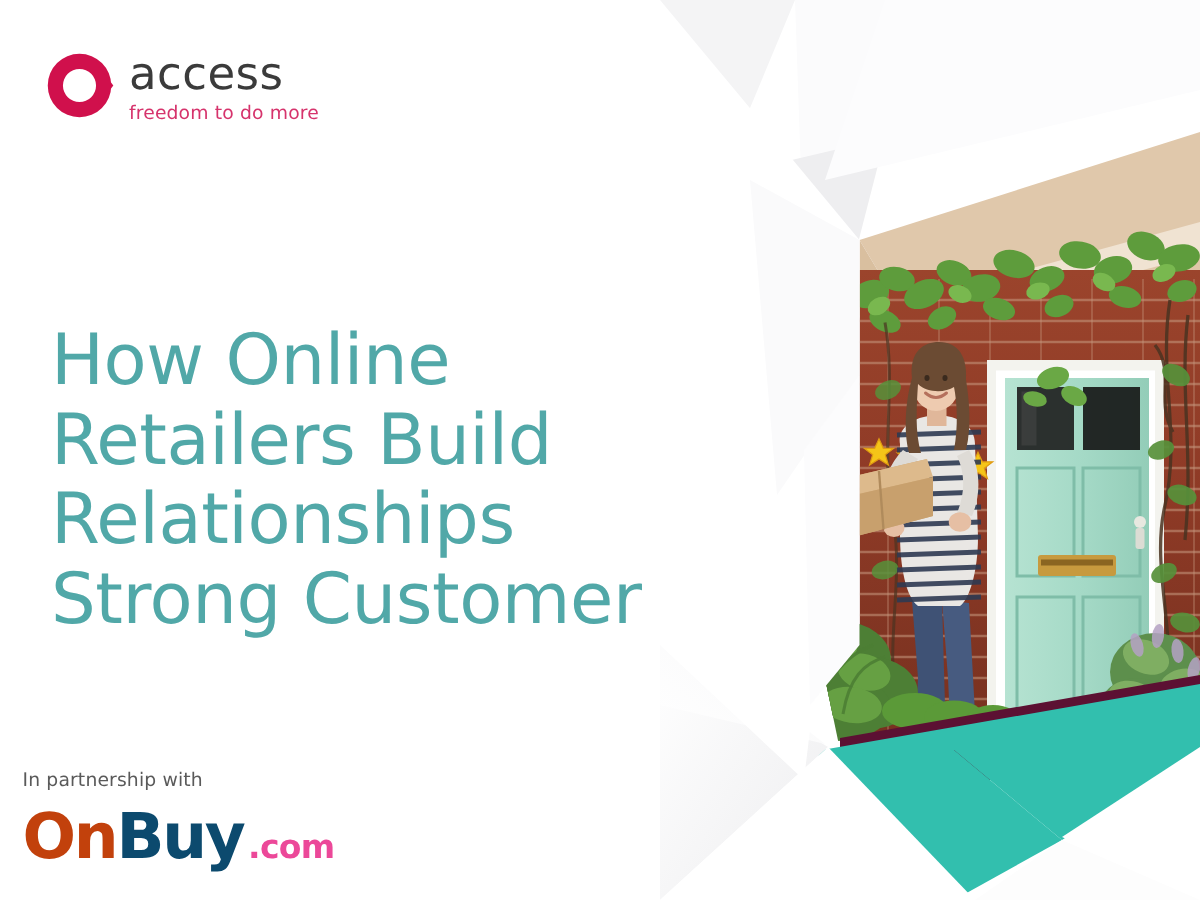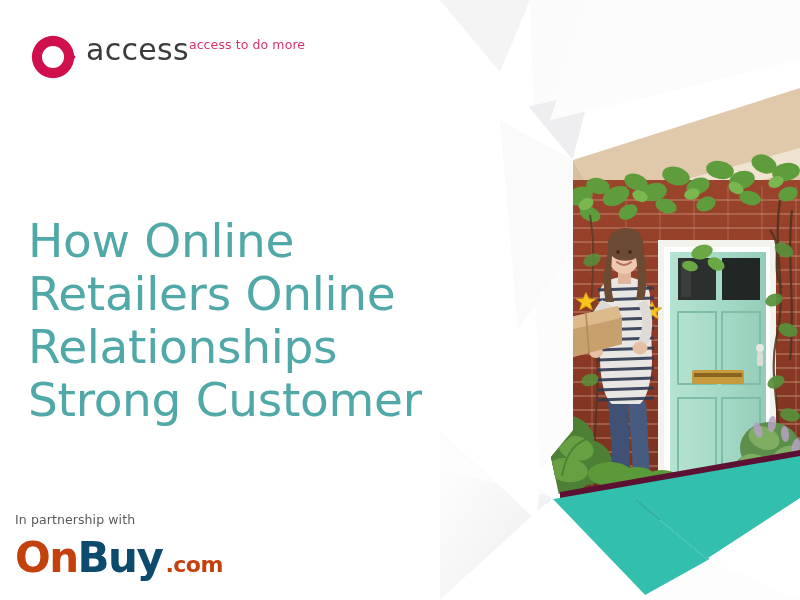--- a/index.html
+++ b/index.html
@@ -21,40 +21,40 @@
   
   .access-logo {
     position: absolute;
     left: 30px;
     top: 32px;
     display: flex;
     align-items: flex-start;
     gap: 10px;
   }
   .access-mark { width: 46px; height: 46px; display: block; flex: 0 0 auto; margin-top: 2px;}
-  .access-words { display: flex; flex-direction: row; line-height: 1; padding-top: 3px;}
+  .access-words { display: flex; flex-direction: column; line-height: 1; padding-top: 3px;}
   .access-name {
     font-size: 30px;
     letter-spacing: 0.3px;
     color: #3b3b3b;
     font-weight: 400;
     font-family: "DejaVu Sans", sans-serif;
   }
   .access-tag {
     font-size: 12.5px;
     color: #d6336c;
     margin-top: 4px;
     letter-spacing: 0.1px;
     font-family: "DejaVu Sans", sans-serif;
   }
 
   
   .title {
     position: absolute;
-    left: 28px;
+    left: 34px;
     top: 183px;
     width: 420px;
     color: #51a8a8;
     font-size: 47px;
     line-height: 53px;
     font-weight: 400;
     font-family: "DejaVu Sans", sans-serif;
     letter-spacing: -0.3px;
   }
   .title-line { display: block; white-space: nowrap; }
@@ -76,21 +76,21 @@
     font-size: 42px;
     font-weight: bold;
     line-height: 1;
     font-family: "DejaVu Sans", sans-serif;
     letter-spacing: -1.5px;
     white-space: nowrap;
   }
   .onbuy-on   { color: #c2410c; }
   .onbuy-buy  { color: #0c4a6e; }
   .onbuy-com  {
-    color: #c2410c;
+    color: #ec4899;
     font-size: 22px;
     letter-spacing: -0.5px;
     margin-left: 3px;
   }
 
   
   .art {
     position: absolute;
     left: 440px;
     top: 0;
@@ -105,27 +105,27 @@
 <div class="slide">
 
   <div class="access-logo">
     <svg class="access-mark" viewBox="0 0 100 100">
       <path d="M50 4 A46 46 0 1 0 50 96 A46 46 0 0 0 50 4 Z
                M50 26 A24 24 0 1 1 50 74 A24 24 0 1 1 50 26 Z" fill="#d0104c" fill-rule="evenodd"></path>
       <path d="M78 22 L99 50 L78 78 Z" fill="#d0104c"></path>
     </svg>
     <div class="access-words">
       <span class="access-name">access</span>
-      <span class="access-tag">access to do more</span>
+      <span class="access-tag">freedom to do more</span>
     </div>
   </div>
 
   <h1 class="title">
     <span class="title-line">How Online</span>
-    <span class="title-line">Retailers Online</span>
+    <span class="title-line">Retailers Build</span>
     <span class="title-line">Relationships</span>
     <span class="title-line">Strong Customer</span>
   </h1>
 
   <div class="partner">
     <div class="partner-label">In partnership with</div>
     <div class="onbuy-logo">
       <span class="onbuy-on">On</span><span class="onbuy-buy">Buy</span><span class="onbuy-com">.com</span>
     </div>
   </div>

